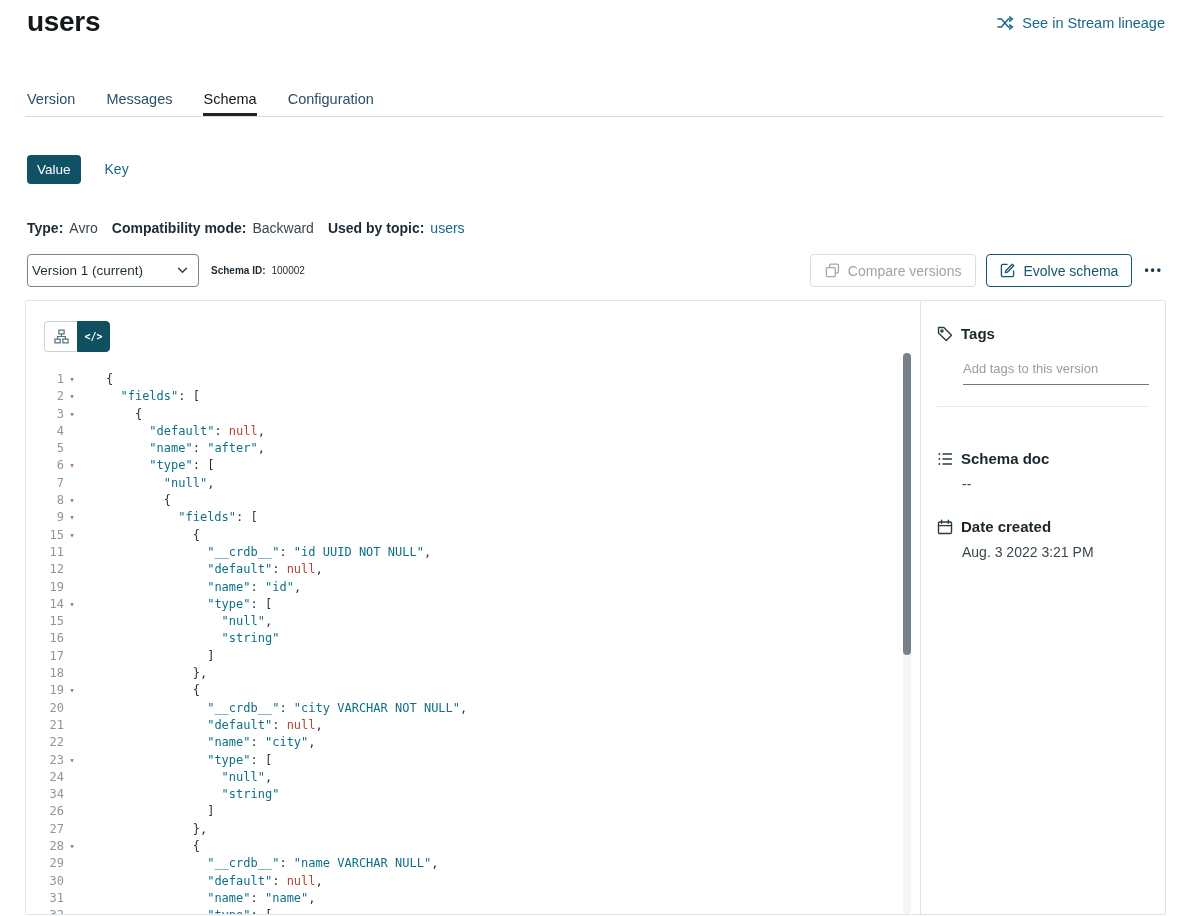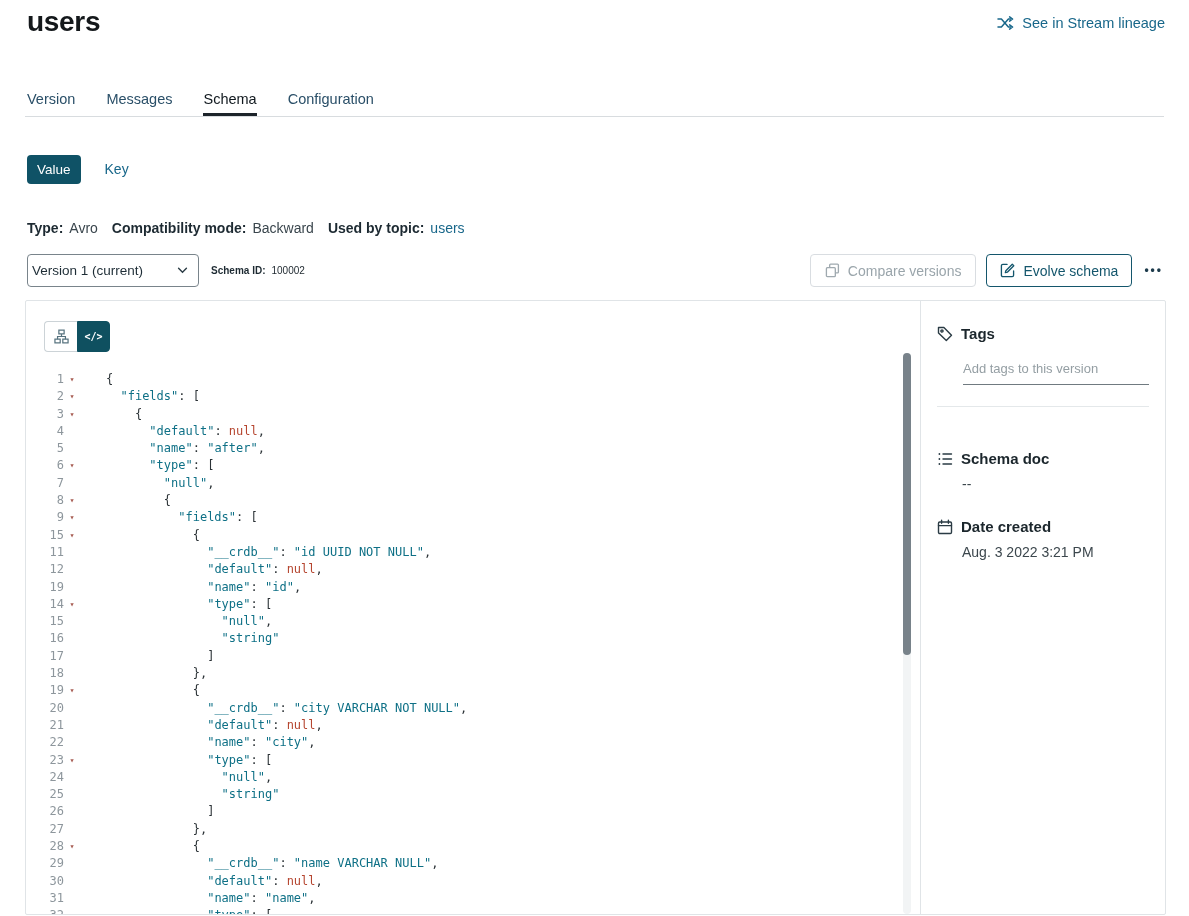--- a/index.html
+++ b/index.html
@@ -273,21 +273,21 @@
             <span class="ln">23</span>
             <span class="fold">▾</span>
             <span class="ct"><span>              </span><span class="tk-k">"type"</span><span class="tk-p">: [</span></span>
           </div>
           <div class="cl">
             <span class="ln">24</span>
             <span class="fold"></span>
             <span class="ct"><span>                </span><span class="tk-s">"null"</span><span class="tk-p">,</span></span>
           </div>
           <div class="cl">
-            <span class="ln">25</span>
+            <span class="ln">34</span>
             <span class="fold"></span>
             <span class="ct"><span>                </span><span class="tk-s">"string"</span></span>
           </div>
           <div class="cl">
             <span class="ln">26</span>
             <span class="fold"></span>
             <span class="ct"><span>              </span><span class="tk-p">]</span></span>
           </div>
           <div class="cl">
             <span class="ln">27</span>

